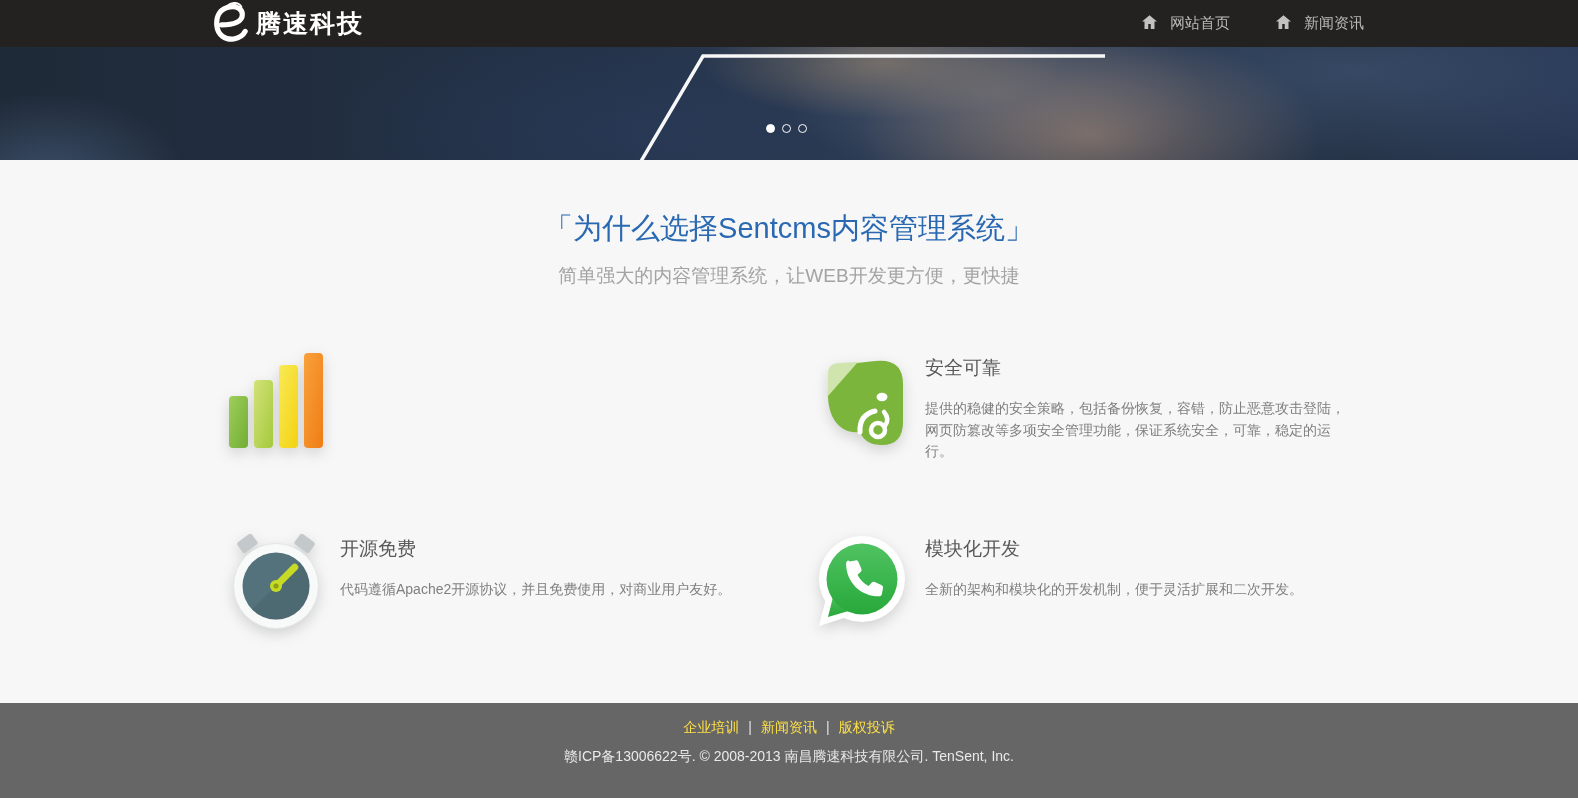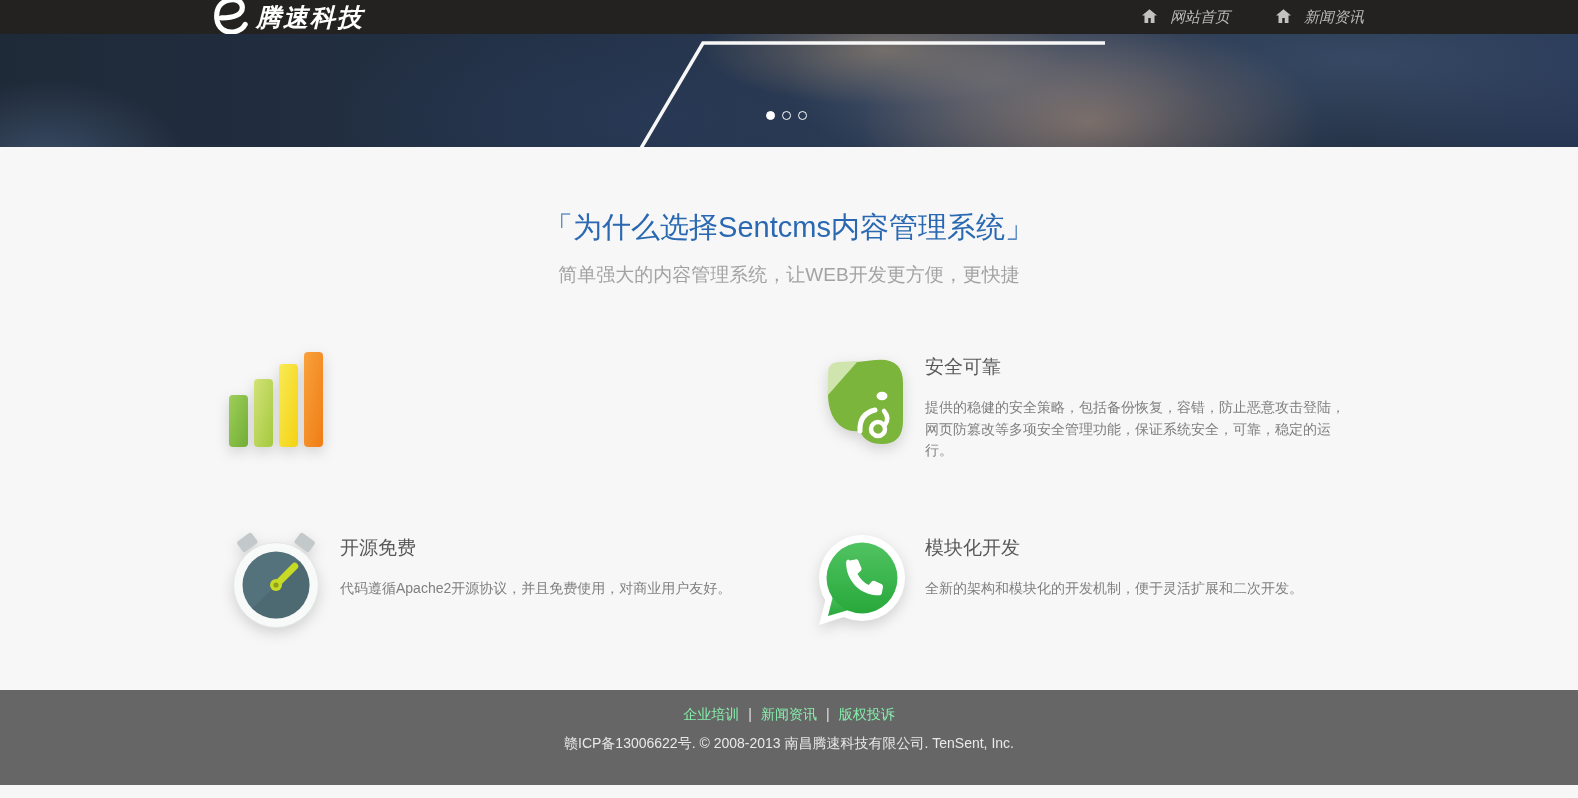--- a/index.html
+++ b/index.html
@@ -4,23 +4,22 @@
 <style>
   * { margin:0; padding:0; box-sizing:border-box; }
   html,body { width:1578px; height:798px; overflow:hidden; }
   body {
     font-family:"Liberation Sans","DejaVu Sans",sans-serif;
     background:var(--page-bg,#f7f7f7);
   }
 
   
   .header {
-    height:34px;
+    height:47px;
     background:var(--header-bg,#242220);
-    font-style:italic;
   }
   .header-inner {
     width:1150px; height:100%; margin:0 auto;
     display:flex; align-items:center; justify-content:space-between;
   }
   .logo { display:flex; align-items:center; gap:8px; cursor:pointer; }
   .logo-glyph { display:block; }
   .logo-text {
     color:#fff; font-size:25px; font-weight:bold; letter-spacing:2px;
   }
@@ -47,21 +46,21 @@
     position:absolute; top:77px; left:50%; transform:translateX(-56%);
     display:flex; gap:7px;
   }
   .dot {
     width:9px; height:9px; border-radius:50%;
     border:1.5px solid #fff; cursor:pointer;
   }
   .dot.active { background:#fff; border-color:#fff; }
 
   
-  .main { height:543px; padding-top:60px; }
+  .main { height:543px; padding-top:48px; }
   .intro-title {
     text-align:center; font-size:29px; font-weight:normal;
     line-height:40px; color:var(--accent-blue,#2a69b2);
   }
   .intro-subtitle {
     text-align:center; font-size:19px; line-height:28px;
     margin-top:14px; color:#a3a3a3;
   }
 
   
@@ -81,21 +80,21 @@
 
   
   .footer {
     height:95px; background:var(--footer-bg,#666666);
     text-align:center; padding-top:14px;
   }
   .footer-links {
     font-size:14px; color:#f2f2f2; line-height:20px;
     display:flex; justify-content:center; align-items:center; gap:9px;
   }
-  .footer-link { cursor:pointer; color:#86efac; text-decoration:none;text-align:right; }
+  .footer-link { cursor:pointer; color:#fde047; text-decoration:none;text-align:right; }
   .footer-sep { color:#e0e0e0; }
   .footer-copy { margin-top:10px; font-size:14px; color:#e9e9e9; line-height:18px; }
 </style>
 </head>
 <body>
 
 <div class="header">
   <div class="header-inner">
     <div class="logo">
       <span class="logo-glyph">

